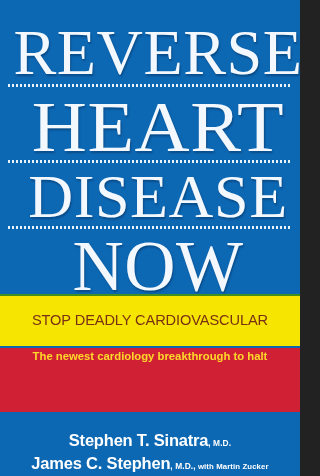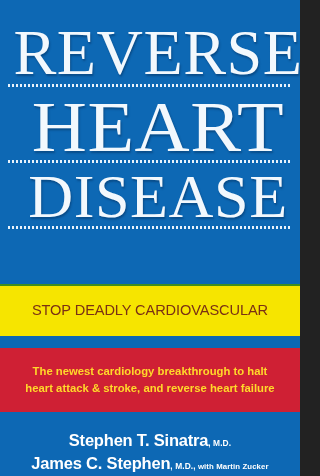--- a/index.html
+++ b/index.html
@@ -77,21 +77,21 @@
         rgba(232, 242, 251, 0) 2px, rgba(232, 242, 251, 0) 4px);
   }
   .rule-1 { top: 84px; }
   .rule-2 { top: 160px; }
   .rule-3 { top: 226px; }
 
   
   .yellow-band {
     position: absolute;
     left: 0;
-    top: 284px;
+    top: 294px;
     width: 300px;
     height: 52px;
     background: #f6e500;
     border-top: 2px solid #3f8e1e;
     box-sizing: border-box;
     display: flex;
     flex-direction: column;
     align-items: center;
     justify-content: center;
   }
@@ -108,21 +108,21 @@
   .red-band {
     position: absolute;
     left: 0;
     top: 348px;
     width: 300px;
     height: 64px;
     background: #cf2034;
     display: flex;
     flex-direction: column;
     align-items: center;
-    justify-content: center;
+    justify-content: space-between;
   }
   .red-line {
     color: #ffd92a;
     font-size: 11.3px;
     font-weight: 700;
     line-height: 1.5;
     white-space: nowrap;
   }
 
   
@@ -169,29 +169,29 @@
 
 <div id="cover">
 
   <div class="title-block">
     <div class="title-line t-reverse">REVERSE</div>
     <div class="rule rule-1"></div>
     <div class="title-line t-heart">HEART</div>
     <div class="rule rule-2"></div>
     <div class="title-line t-disease">DISEASE</div>
     <div class="rule rule-3"></div>
+    <div class="title-line t-now">NOW</div>
   </div>
 
   <div class="yellow-band">
     <div class="yellow-line">STOP DEADLY CARDIOVASCULAR</div>
   </div>
 
   <div class="red-band">
     <div class="red-line">The newest cardiology breakthrough to halt</div>
-    <div class="red-line">heart attack &amp; stroke, and reverse heart failure</div>
   </div>
 
   <div class="author-block">
     <div class="author-row">
       <span class="author-name">Stephen T. Sinatra</span><span class="author-cred">, </span><span class="author-cred">M.D.</span>
     </div>
     <div class="author-row">
       <span class="author-name">James C. Stephen</span><span class="author-cred">, </span><span class="author-cred">M.D.,</span><span class="author-with"> with Martin Zucker</span>
     </div>
   </div>

